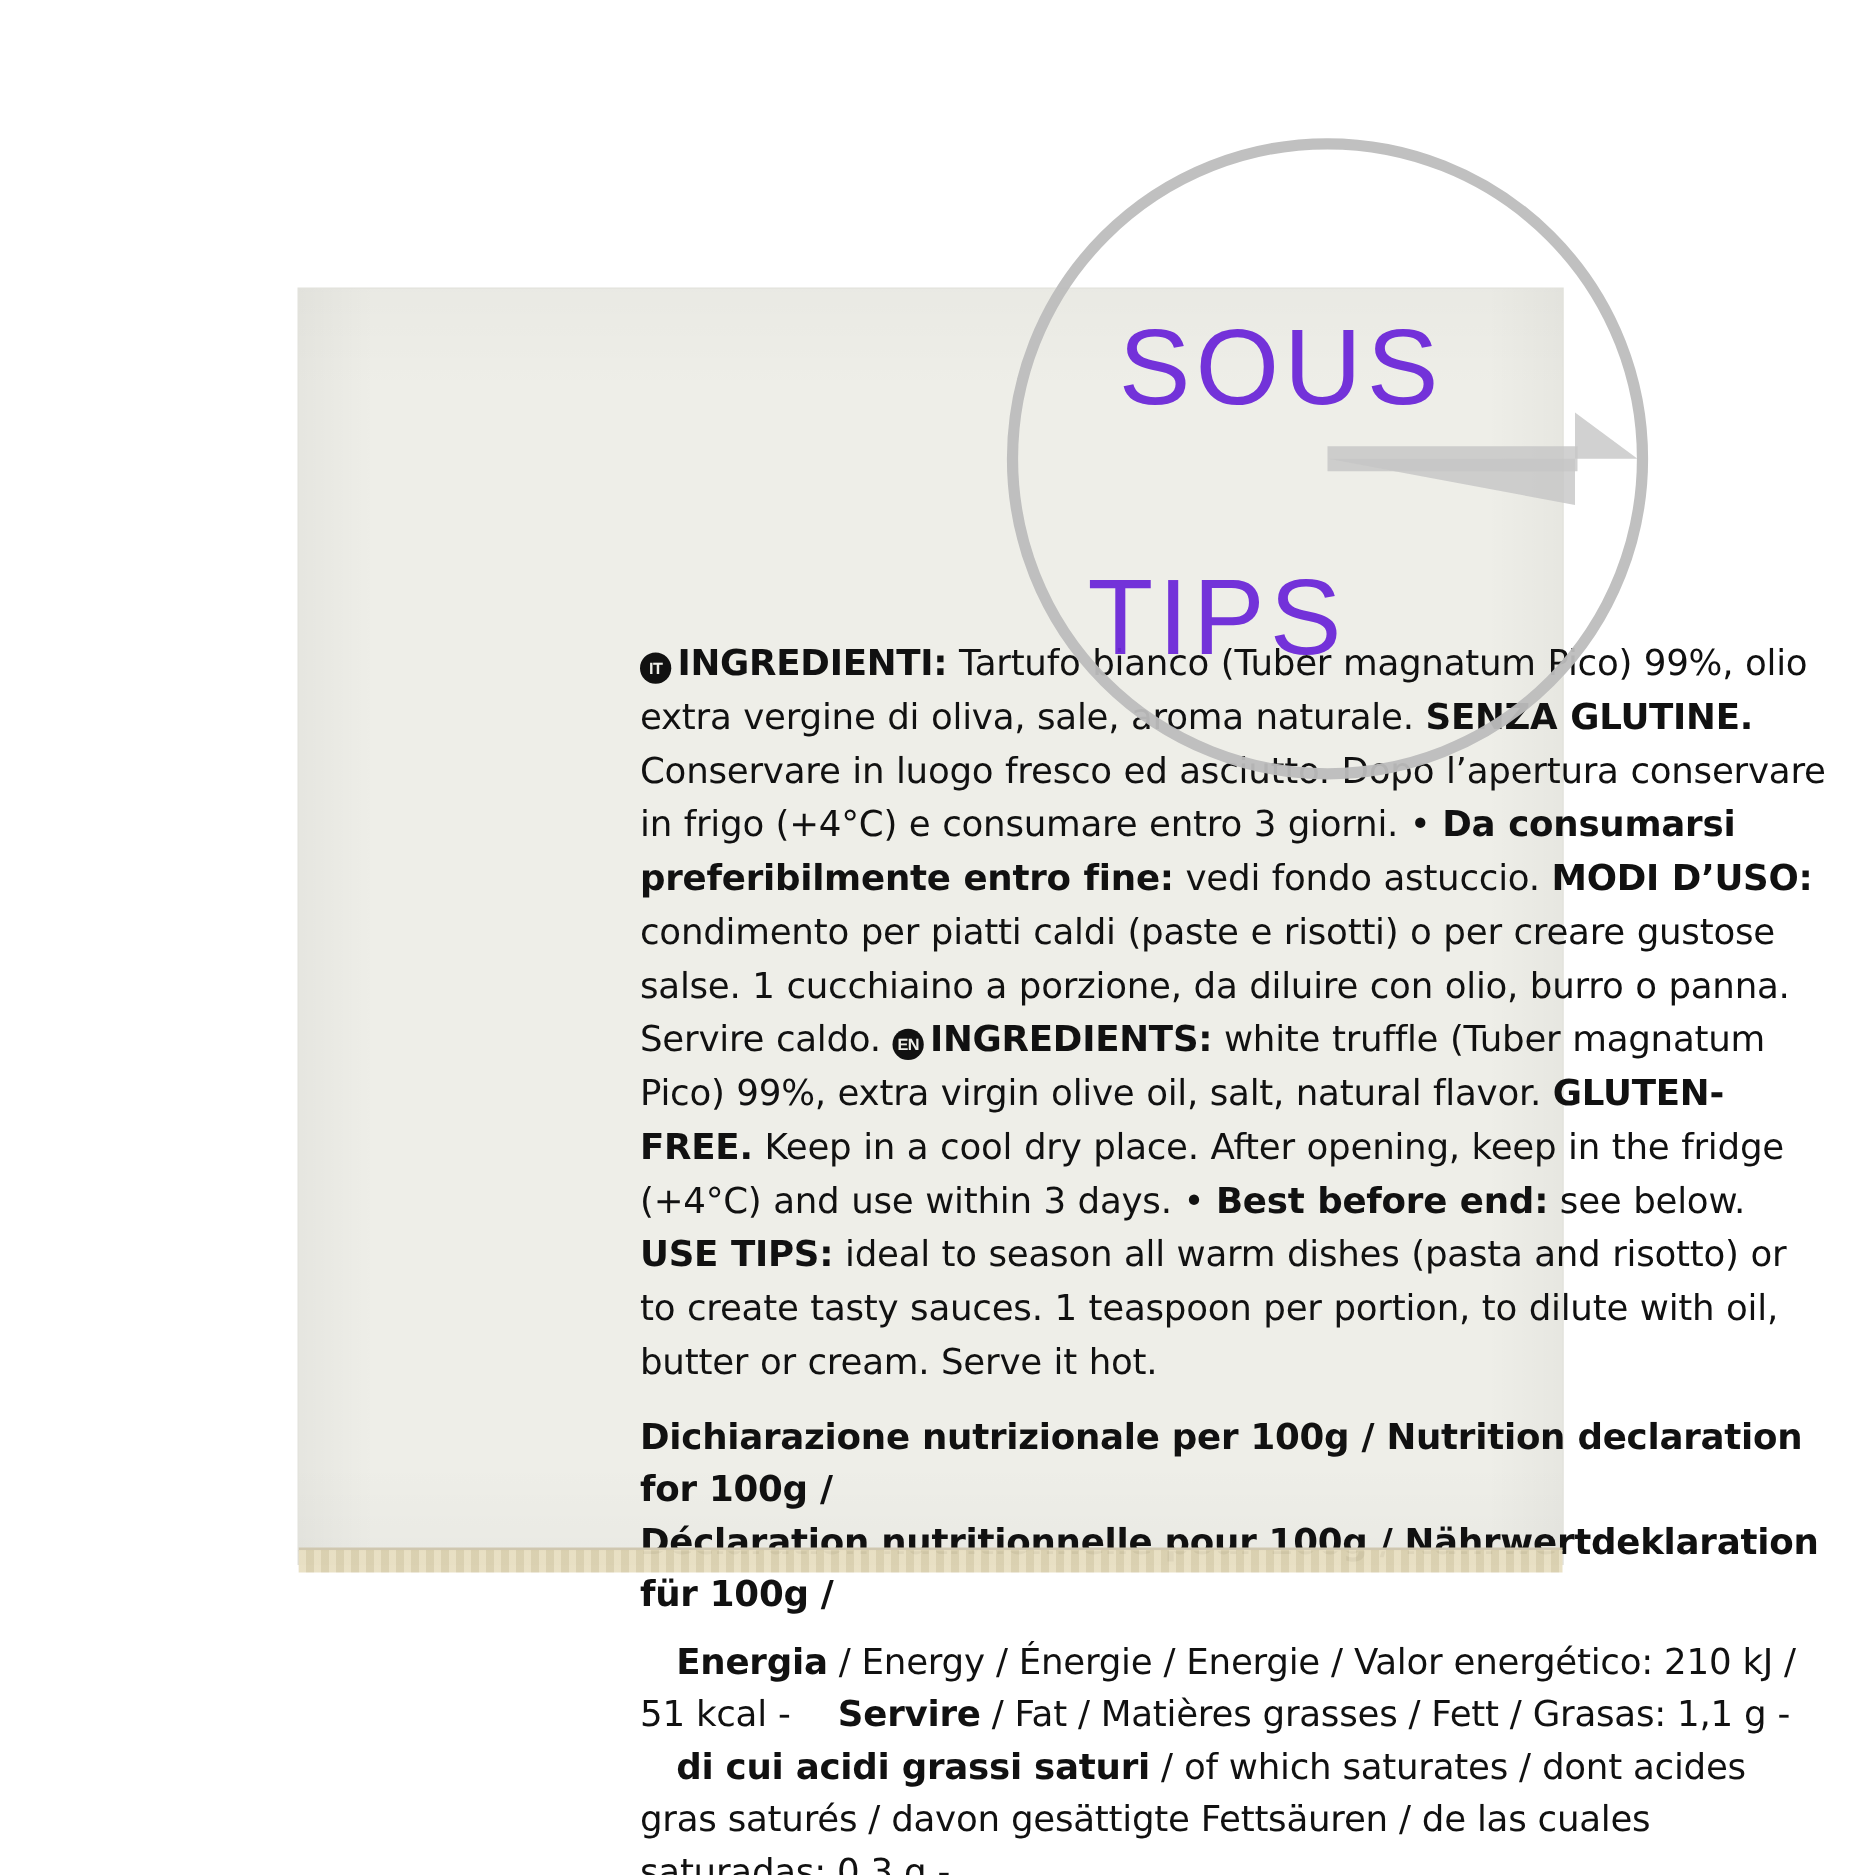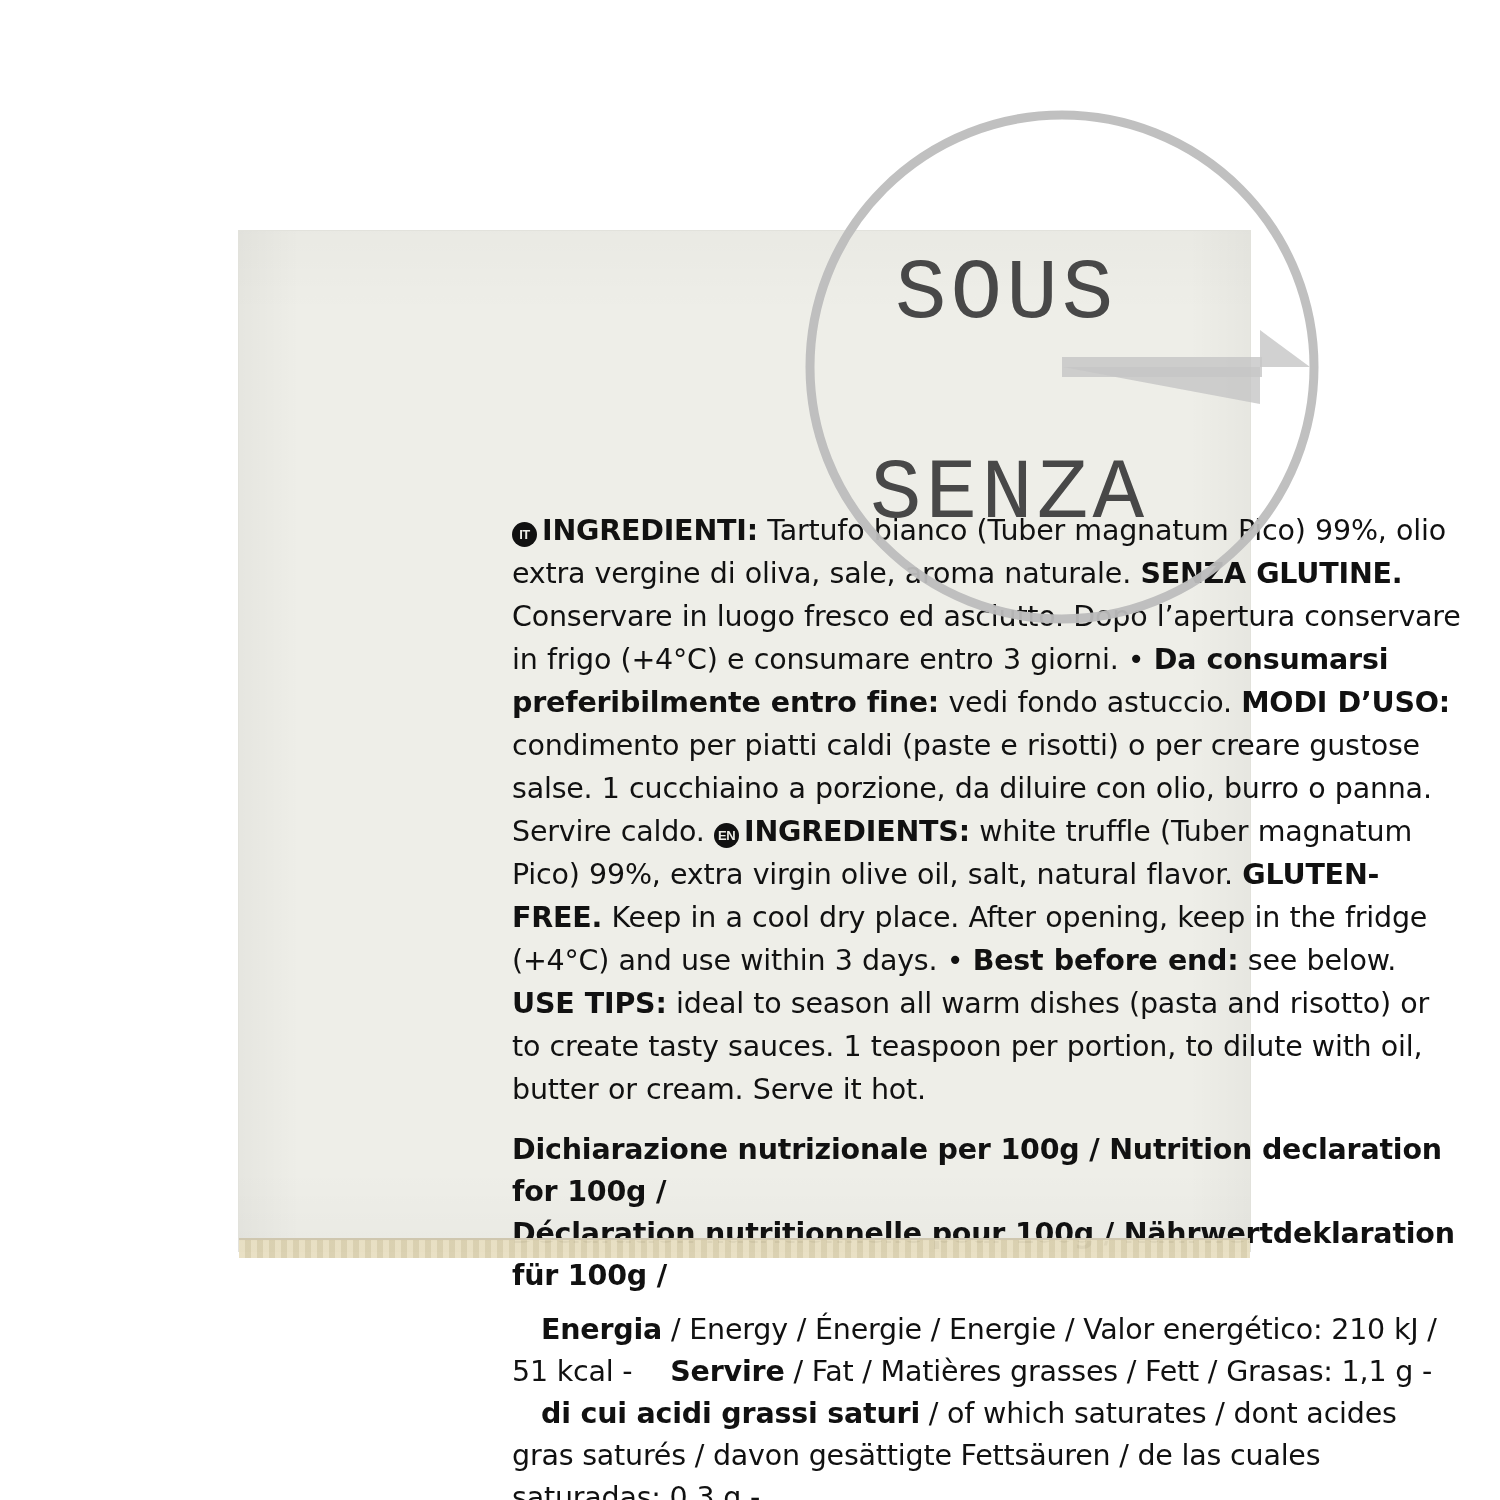--- a/index.html
+++ b/index.html
@@ -120,23 +120,23 @@
     position: absolute;
     left: 790px;
     top: 95px;
     width: 545px;
     height: 545px;
     pointer-events: none;
     opacity: 0.95;
   }
   .wm-text {
     position: absolute;
-    font-family: Liberation Mono, monospace;
+    font-family: Liberation Sans, sans-serif;
     font-weight: 400;
-    color: #404040;
+    color: #6d28d9;
     letter-spacing: 4px;
   }
   .wm-sous {
     left: 105px;
     top: 150px;
     font-size: 86px;
   }
   .wm-chef {
     left: 80px;
     top: 350px;
@@ -166,16 +166,16 @@
   <div class="corrugated-top-line"></div>
   <div class="corrugated"></div>
 
   <div class="watermark">
     <svg width="545" height="545" viewBox="0 0 545 545" xmlns="http://www.w3.org/2000/svg">
       <circle cx="272" cy="272" r="252" fill="none" stroke="#bdbdbd" stroke-width="9"></circle>
       <path d="M272 272 L520 272 L470 235 L470 309 Z" fill="#c6c6c6" opacity="0.85"></path>
       <rect x="272" y="262" width="200" height="20" fill="#c6c6c6" opacity="0.85"></rect>
     </svg>
     <div class="wm-text wm-sous">SOUS</div>
-    <div class="wm-text wm-chef">SENZA</div>
+    <div class="wm-text wm-chef">TIPS</div>
   </div>
 
 </div>
 
 </body></html>

